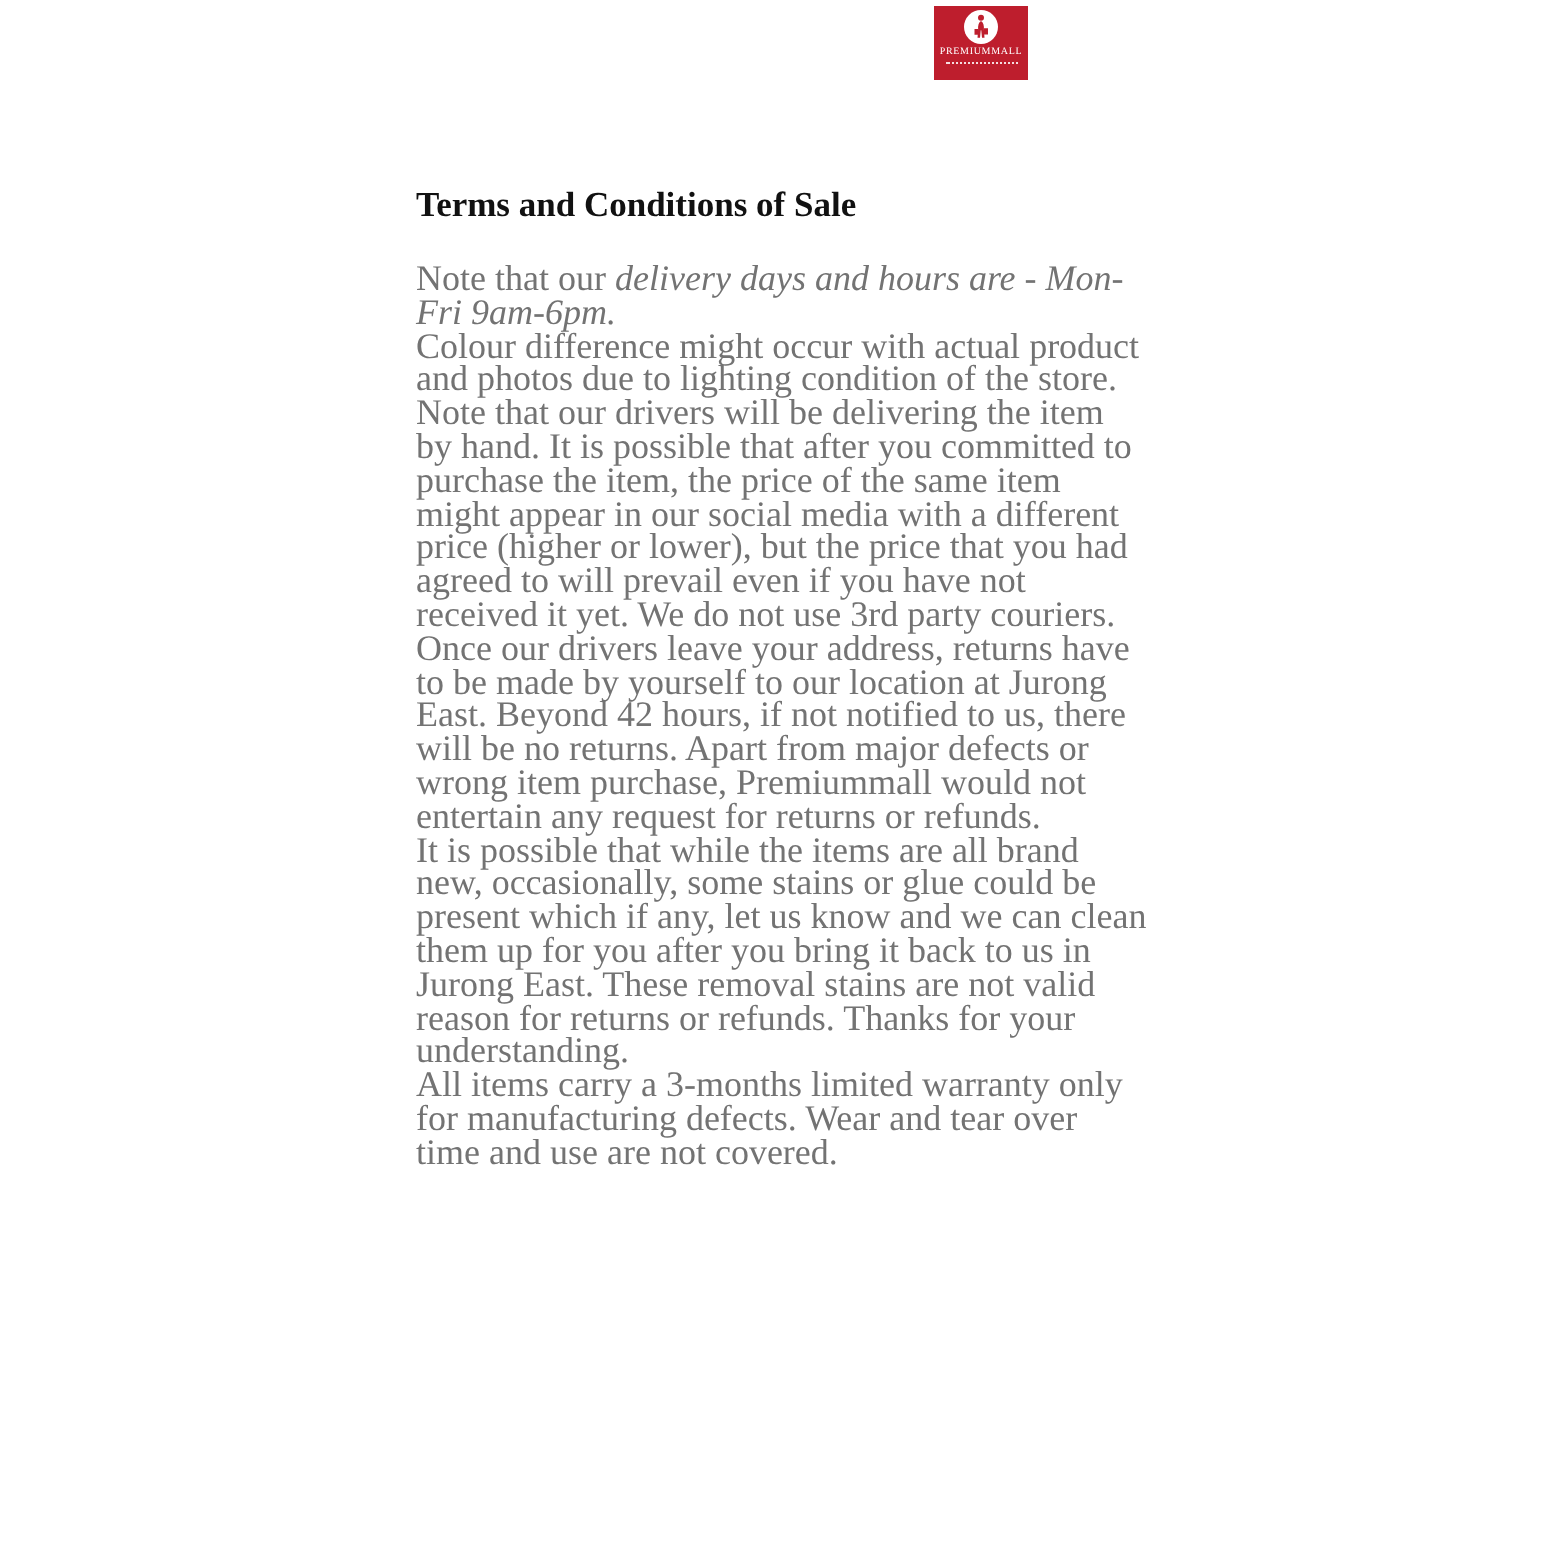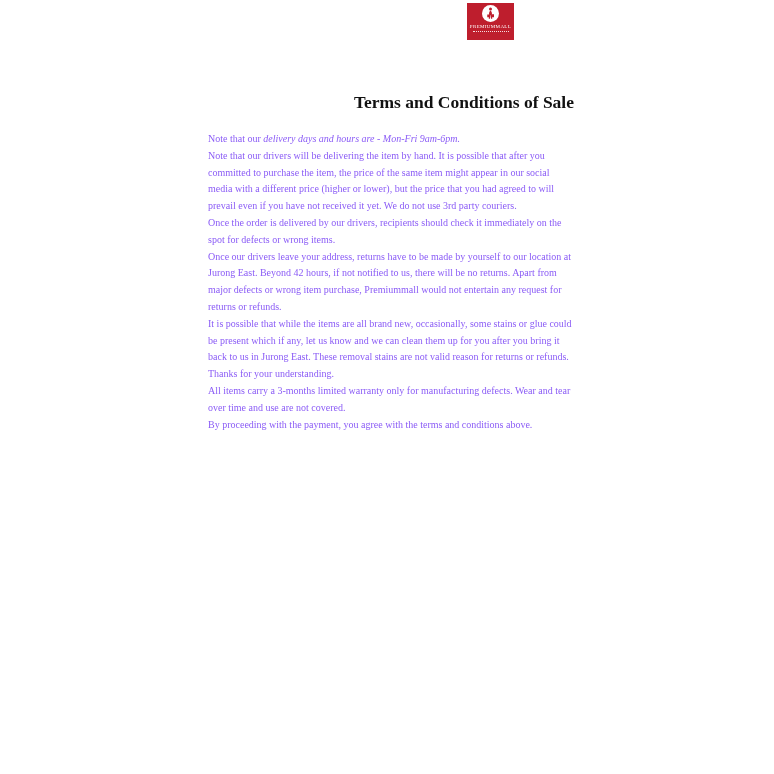--- a/index.html
+++ b/index.html
@@ -61,29 +61,29 @@
     position: absolute;
     left: 208px;
     top: 92px;
     width: 366px;
   }
   .doc-title {
     margin: 0 0 18px 0;
     font-size: 17.5px;
     line-height: 21px;
     font-weight: bold;
-    text-align: right;
+    text-align: left;
     color: #111111;
   }
   .terms p {
     margin: 0;
-    font-size: 10px;
+    font-size: 18px;
     line-height: 16.8px;
     white-space: pre-wrap;
-    color: #8b5cf6;
+    color: #737373;
   }
   .terms .italic { font-style: italic; }
 </style>
 </head>
 <body>
 
 <div class="page">
 
   <div class="logo">
     <div class="logo-circle">
@@ -98,22 +98,21 @@
     </div>
     <div class="logo-brand">PREMIUMMALL</div>
     <div class="logo-tagline"></div>
   </div>
 
   <div class="content">
     <h1 class="doc-title">Terms and Conditions of Sale</h1>
 
     <div class="terms">
       <p><span>Note that our </span><span class="italic">delivery days and hours are - Mon-Fri 9am-6pm.</span></p>
+      <p>Colour difference might occur with actual product and photos due to lighting condition of the store.</p>
       <p>Note that our drivers will be delivering the item by hand. It is possible that after you committed to purchase the item, the price of the same item might appear in our social media with a different price (higher or lower), but the price that you had agreed to will prevail even if you have not received it yet. We do not use 3rd party couriers.</p>
-      <p>Once the order is delivered by our drivers, recipients should check it immediately on the spot for defects or wrong items.</p>
       <p>Once our drivers leave your address, returns have to be made by yourself to our location at Jurong East. Beyond 42 hours, if not notified to us, there will be no returns. Apart from major defects or wrong item purchase, Premiummall would not entertain any request for returns or refunds.</p>
       <p>It is possible that while the items are all brand new, occasionally, some stains or glue could be present which if any, let us know and we can clean them up for you after you bring it back to us in Jurong East. These removal stains are not valid reason for returns or refunds. Thanks for your understanding.</p>
       <p>All items carry a 3-months limited warranty only for manufacturing defects. Wear and tear over time and use are not covered.</p>
-      <p>By proceeding with the payment, you agree with the terms and conditions above.</p>
     </div>
   </div>
 
 </div>
 
 </body></html>

